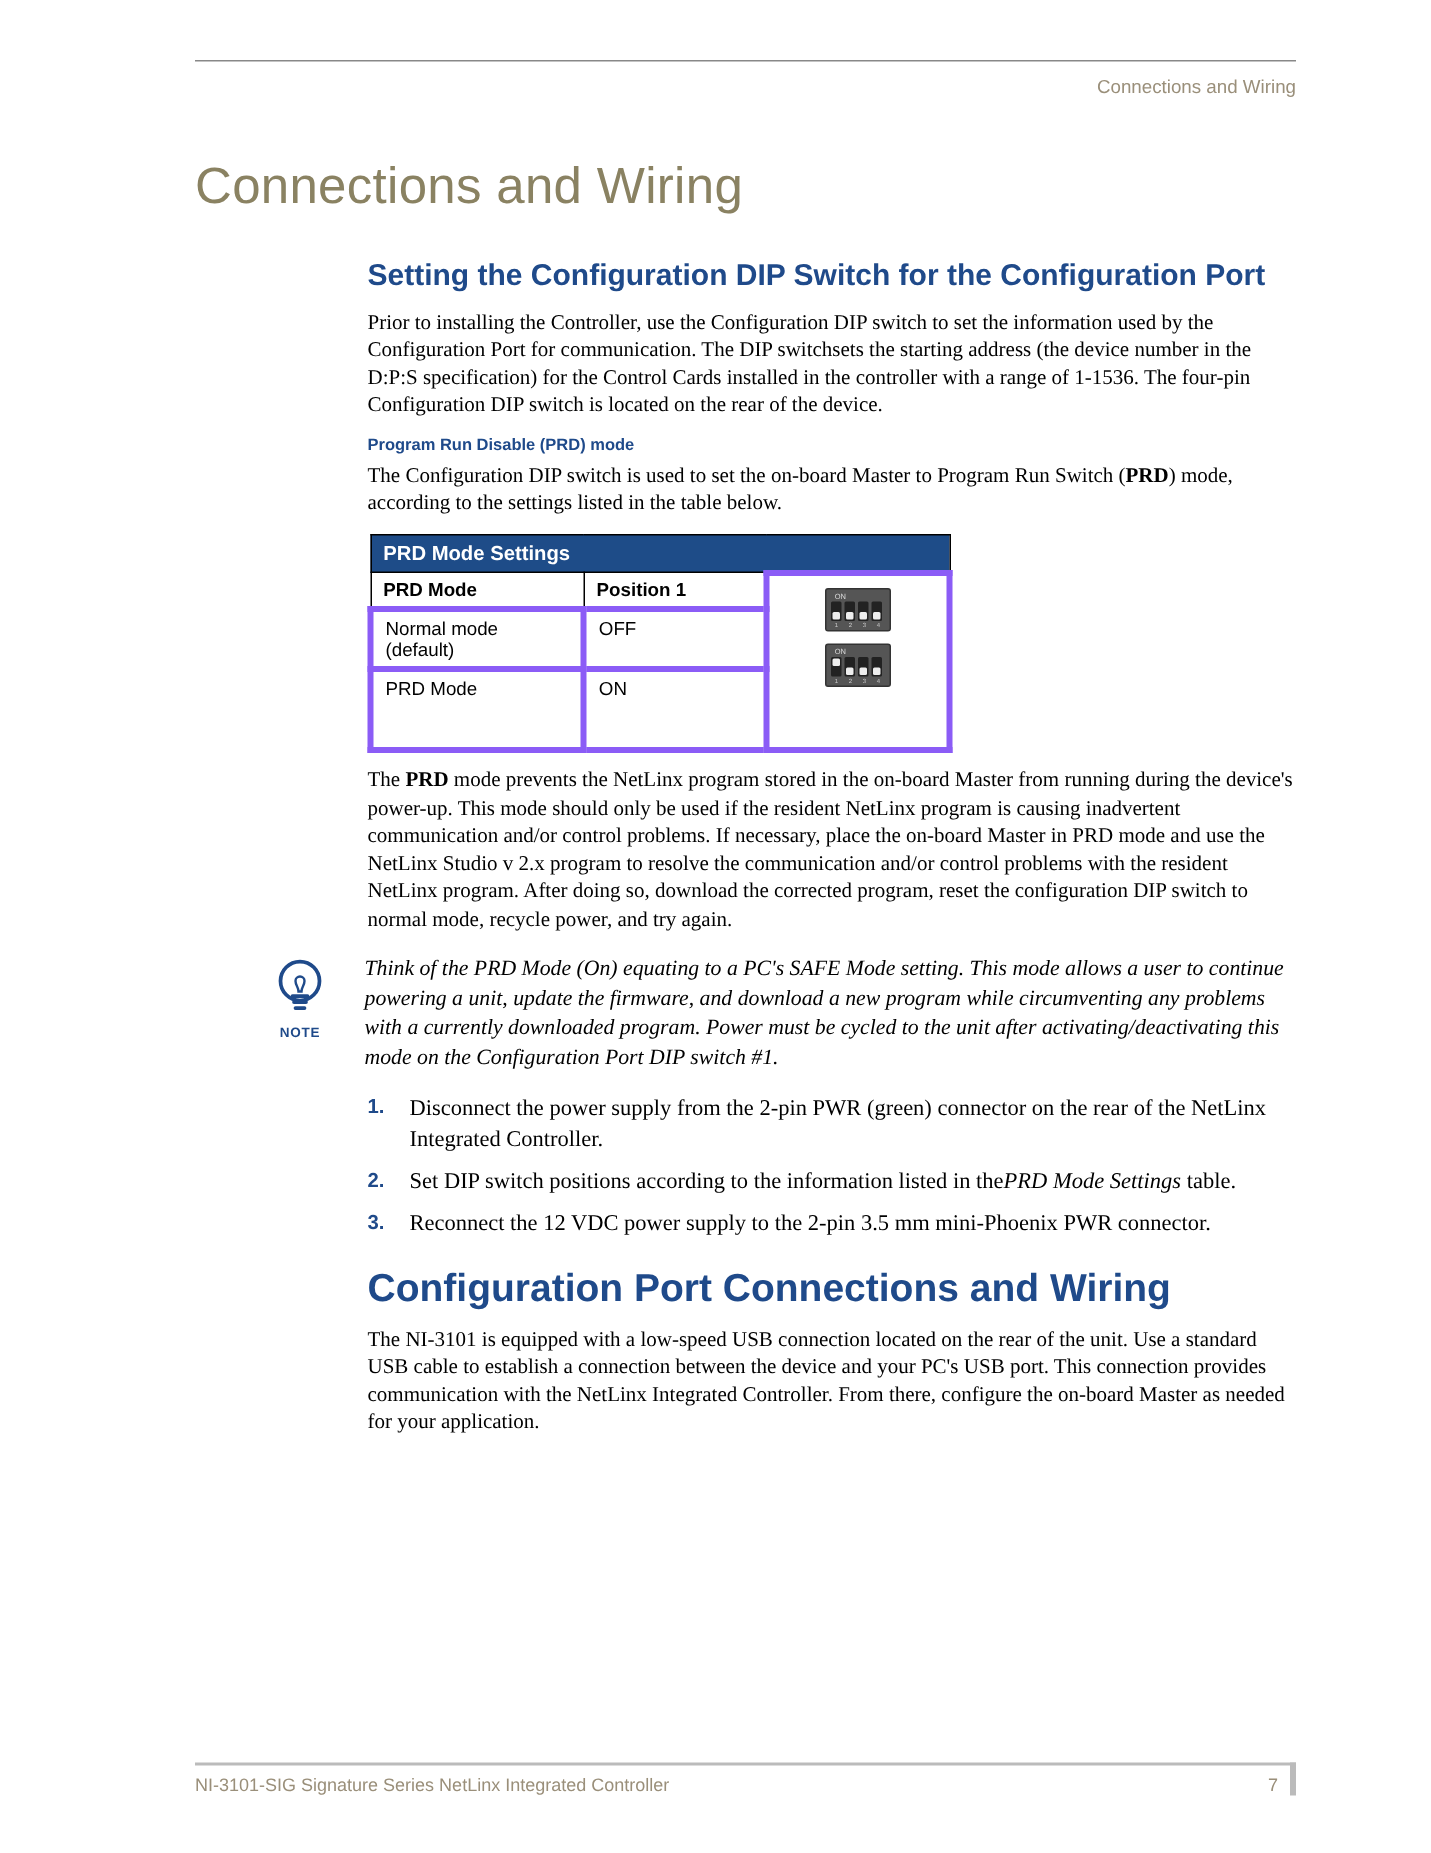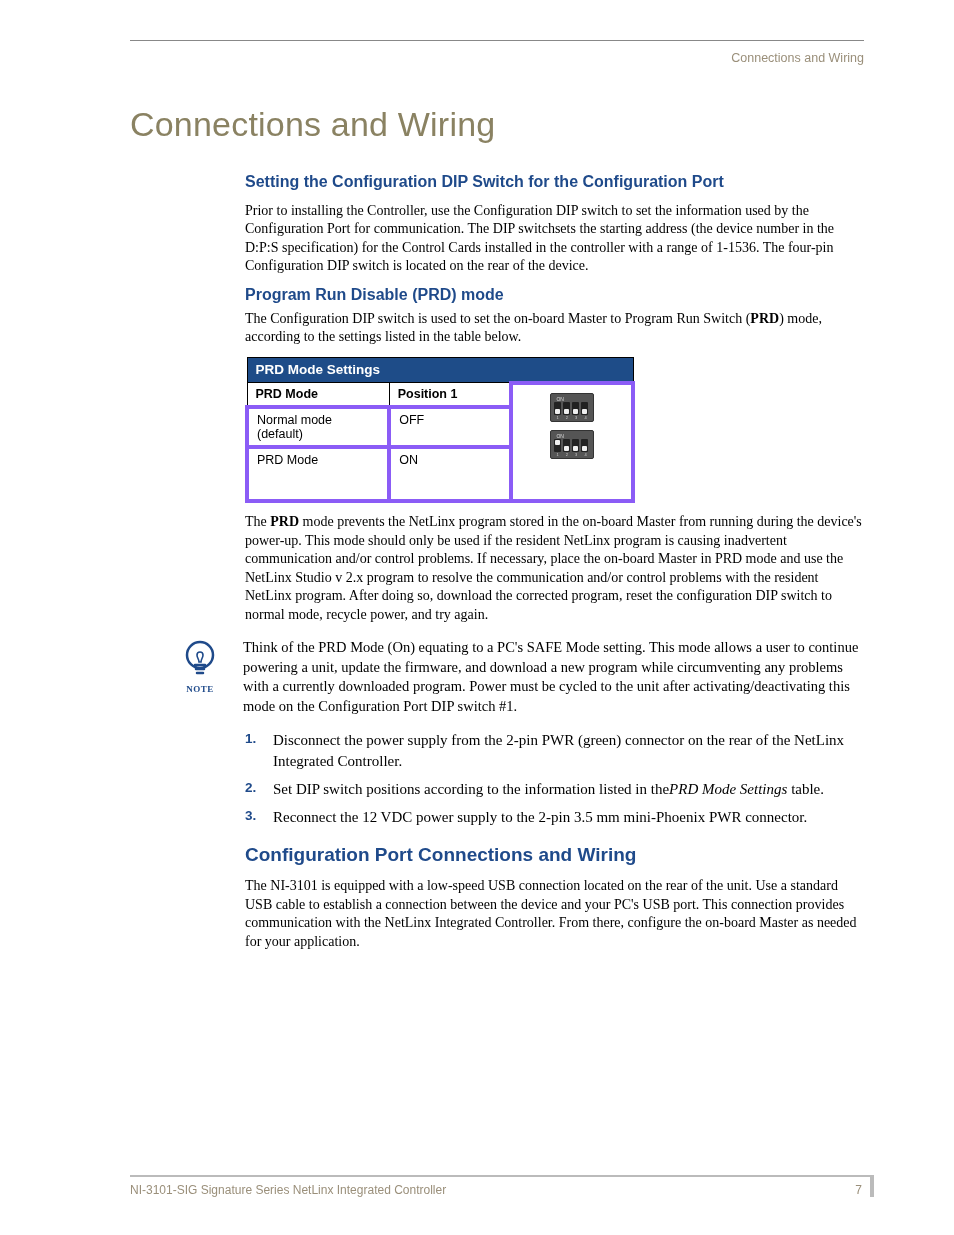--- a/index.html
+++ b/index.html
@@ -30,34 +30,34 @@
     font-weight: 400;
     font-size: 34px;
     color: #8a8262;
     margin-bottom: 28px;
     letter-spacing: 0.2px;
   }
   .content { padding-left: 115px; }
   .h2 {
     font-family: Arial, Helvetica, sans-serif;
     font-weight: bold;
-    font-size: 16px;
+    font-size: 20px;
     color: #1f4a8a;
     margin-bottom: 10px;
     line-height: 1.25;
   }
   .body-p {
     font-size: 14px;
     line-height: 1.32;
     margin-bottom: 10px;
   }
   .h3 {
     font-family: Arial, Helvetica, sans-serif;
     font-weight: bold;
-    font-size: 16px;
+    font-size: 11px;
     color: #1f4a8a;
     margin-top: 6px;
     margin-bottom: 6px;
   }
   .prd-table {
     border-collapse: collapse;
     width: 390px;
     margin-top: 6px;
     margin-bottom: 10px;
   }
@@ -130,28 +130,29 @@
     margin: 14px 0 14px -70px;
     align-items: flex-start;
   }
   .note-icon {
     width: 50px;
     flex-shrink: 0;
     text-align: center;
   }
   .note-icon svg { display:block; margin: 0 auto; }
   .note-icon .note-label {
-    font-family: Liberation Serif, serif;
+    font-family: Liberation Sans, sans-serif;
     font-size: 9px;
     font-weight: bold;
     color: #1f4a8a;
     letter-spacing: 0.5px;
     margin-top: 2px;
   }
   .note-text {
+    font-style: italic;
     font-size: 14.5px;
     line-height: 1.35;
   }
   ol.steps {
     list-style: none;
     counter-reset: step;
     margin: 4px 0 16px 0;
   }
   ol.steps li {
     counter-increment: step;
@@ -166,21 +167,21 @@
     position: absolute;
     left: 0;
     font-family: Arial, Helvetica, sans-serif;
     font-weight: bold;
     font-size: 13.5px;
     color: #1f4a8a;
   }
   .footer {
     position: absolute;
     left: 130px;
-    right: 80px;
+    right: 90px;
     bottom: 38px;
     border-top: 2px solid #bbb;
     border-right: 4px solid #bbb;
     padding-top: 6px;
     display: flex;
     justify-content: space-between;
     font-family: Arial, Helvetica, sans-serif;
     font-size: 12px;
     color: #9a8f7a;
   }
@@ -282,21 +283,21 @@
     </div>
 
     <ol class="steps">
       <li>Disconnect the power supply from the 2-pin PWR (green) connector on the rear of the NetLinx Integrated Controller.</li>
       <li>
         <span>Set DIP switch positions according to the information listed in the</span><i>PRD Mode Settings</i><span> table.</span>
       </li>
       <li>Reconnect the 12 VDC power supply to the 2-pin 3.5 mm mini-Phoenix PWR connector.</li>
     </ol>
 
-    <div class="h2" style="font-size:19px">Configuration Port Connections and Wiring</div>
+    <div class="h2" style="font-size:26px">Configuration Port Connections and Wiring</div>
     <p class="body-p">The NI-3101 is equipped with a low-speed USB connection located on the rear of the unit. Use a standard USB cable to establish a connection between the device and your PC's USB port. This connection provides communication with the NetLinx Integrated Controller. From there, configure the on-board Master as needed for your application.</p>
   </div>
 </div>
 
 <div class="footer">
   <span>NI-3101-SIG Signature Series NetLinx Integrated Controller</span>
   <span class="pg">7</span>
 </div>
 
 </body></html>

